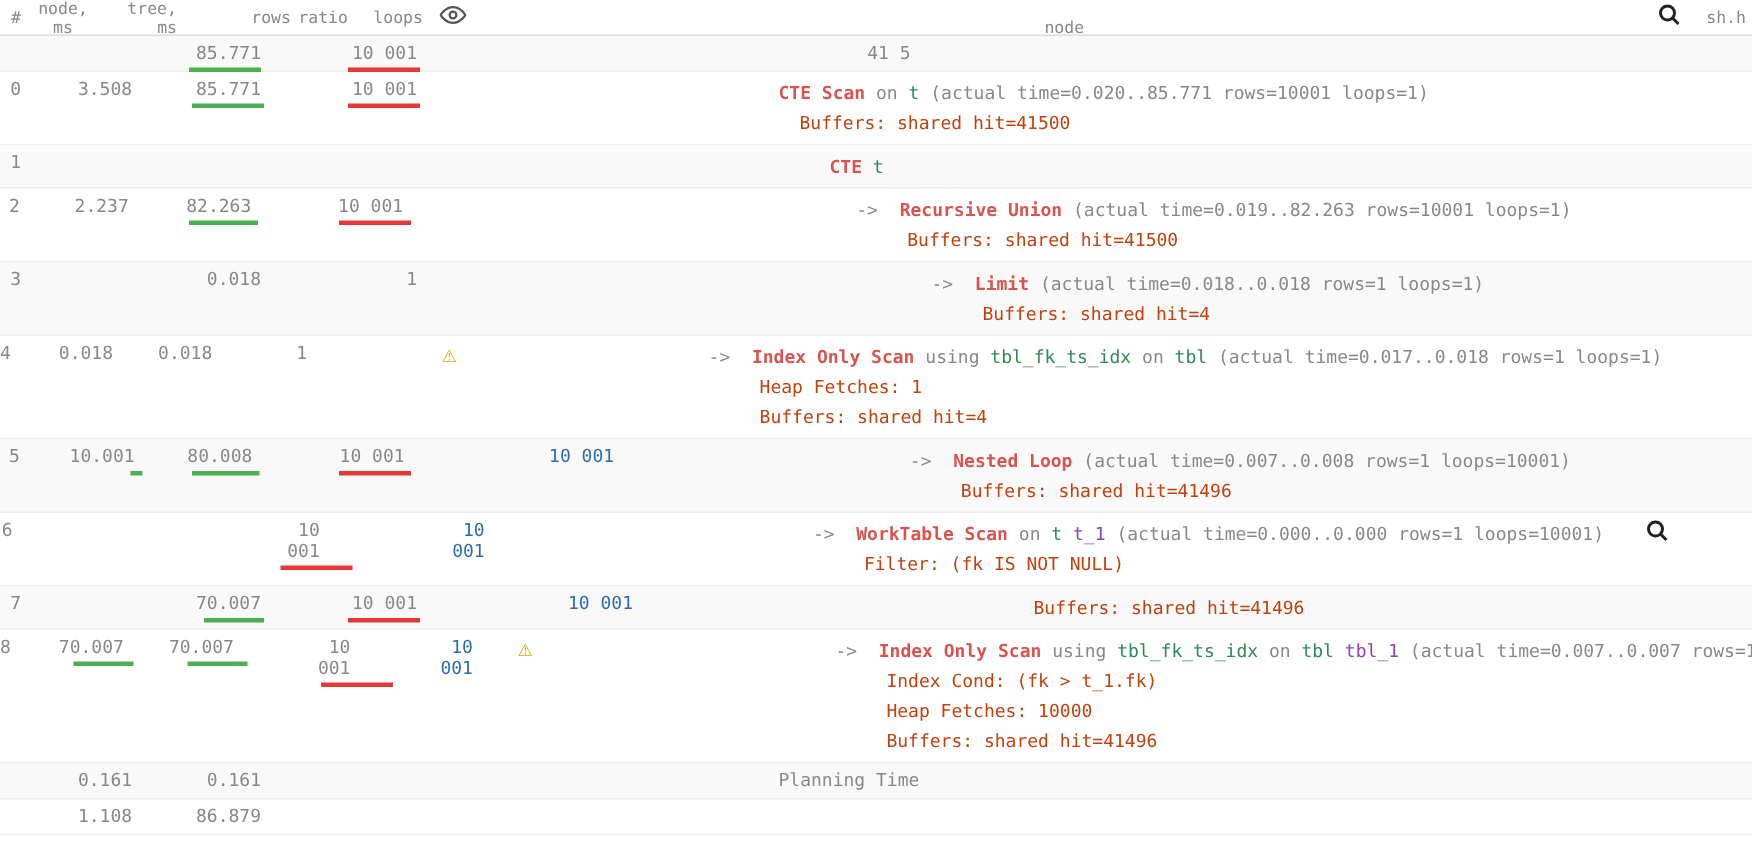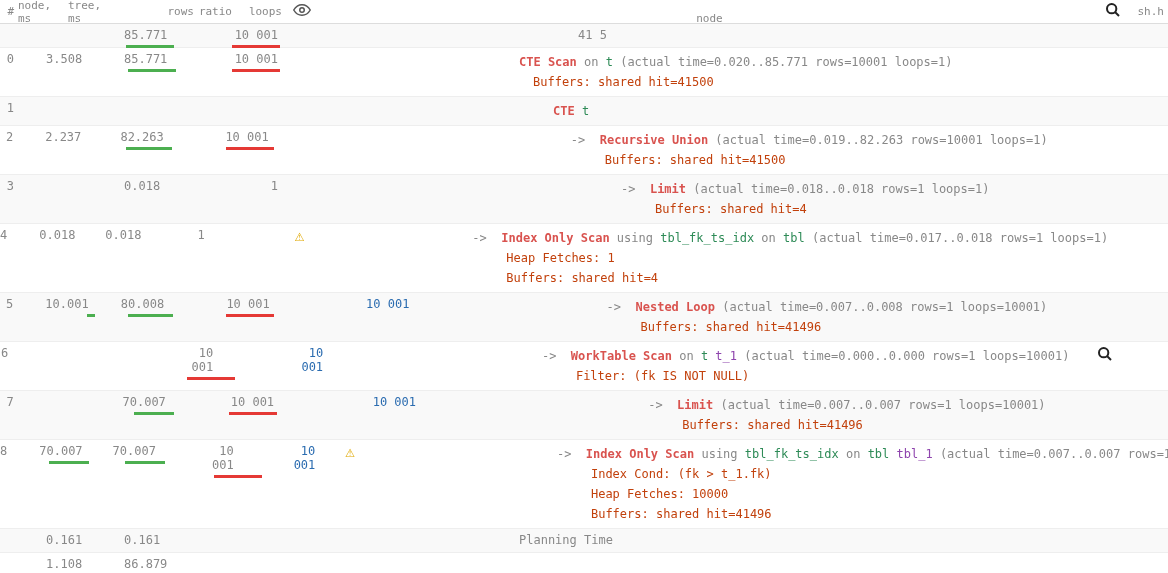--- a/index.html
+++ b/index.html
@@ -13,22 +13,22 @@
 }
 .header-row {
   display: flex;
   align-items: center;
   height: 24px;
   border-bottom: 1px solid #ddd;
   color: #888;
   font-size: 11px;
 }
 .col-idx   { width: 18px;  text-align: right; padding-right: 4px; color:#888; }
-.col-node  { width: 50px;  text-align: left; padding-right: 2px; }
-.col-tree  { width: 52px;  text-align: left; padding-right: 2px; }
+.col-node  { width: 50px;  text-align: center; padding-right: 2px; }
+.col-tree  { width: 52px;  text-align: right; padding-right: 2px; }
 .col-rows  { width: 50px;  text-align: right; padding-right: 2px; margin-left: 26px; }
 .col-ratio { width: 38px;  text-align: right; padding-right: 2px; }
 .col-loops { width: 50px;  text-align: right; padding-right: 2px; }
 .col-warn  { width: 35px;  text-align: center; }
 .col-plan  { flex: 1;      padding-left: 4px; position: relative; }
 .col-right { width: 42px;  text-align: right; padding-right: 4px; color:#888; }
 .col-search{ width: 26px;  text-align: center; }
 
 .row {
   display: flex;
@@ -276,21 +276,20 @@
     <div class="row alt">
       <div class="cells">
         <div class="col-idx num">7</div>
         <div class="col-node num"></div>
         <div class="col-tree num">70.007<div class="bar-green" style="left: 12px; width: 40px; bottom: -6px; top: auto;"></div></div>
         <div class="col-rows num">10 001<div class="bar-red" style="left: 2px; width: 48px; bottom: -6px; top: auto;"></div></div>
         <div class="col-ratio num"></div>
         <div class="col-loops"><span class="blue">10 001</span></div>
         <div class="col-warn"></div>
         <div class="col-plan">
-          <div class="plan-line" style="padding-left: 136px;"><span class="arrow">-&gt;  </span><span class="op">Limit</span><span class="stats"> (actual time=0.007..0.007 rows=1 loops=10001)</span></div>
           <div class="plan-sub" style="padding-left: 170px;">Buffers: shared hit=41496</div>
         </div>
         <div class="col-search"></div>
         <div class="col-right"></div>
       </div>
     </div>
     <div class="row">
       <div class="cells">
         <div class="col-idx num">8</div>
         <div class="col-node num">70.007<div class="bar-green" style="left: 10px; width: 40px; bottom: -6px; top: auto;"></div></div>

